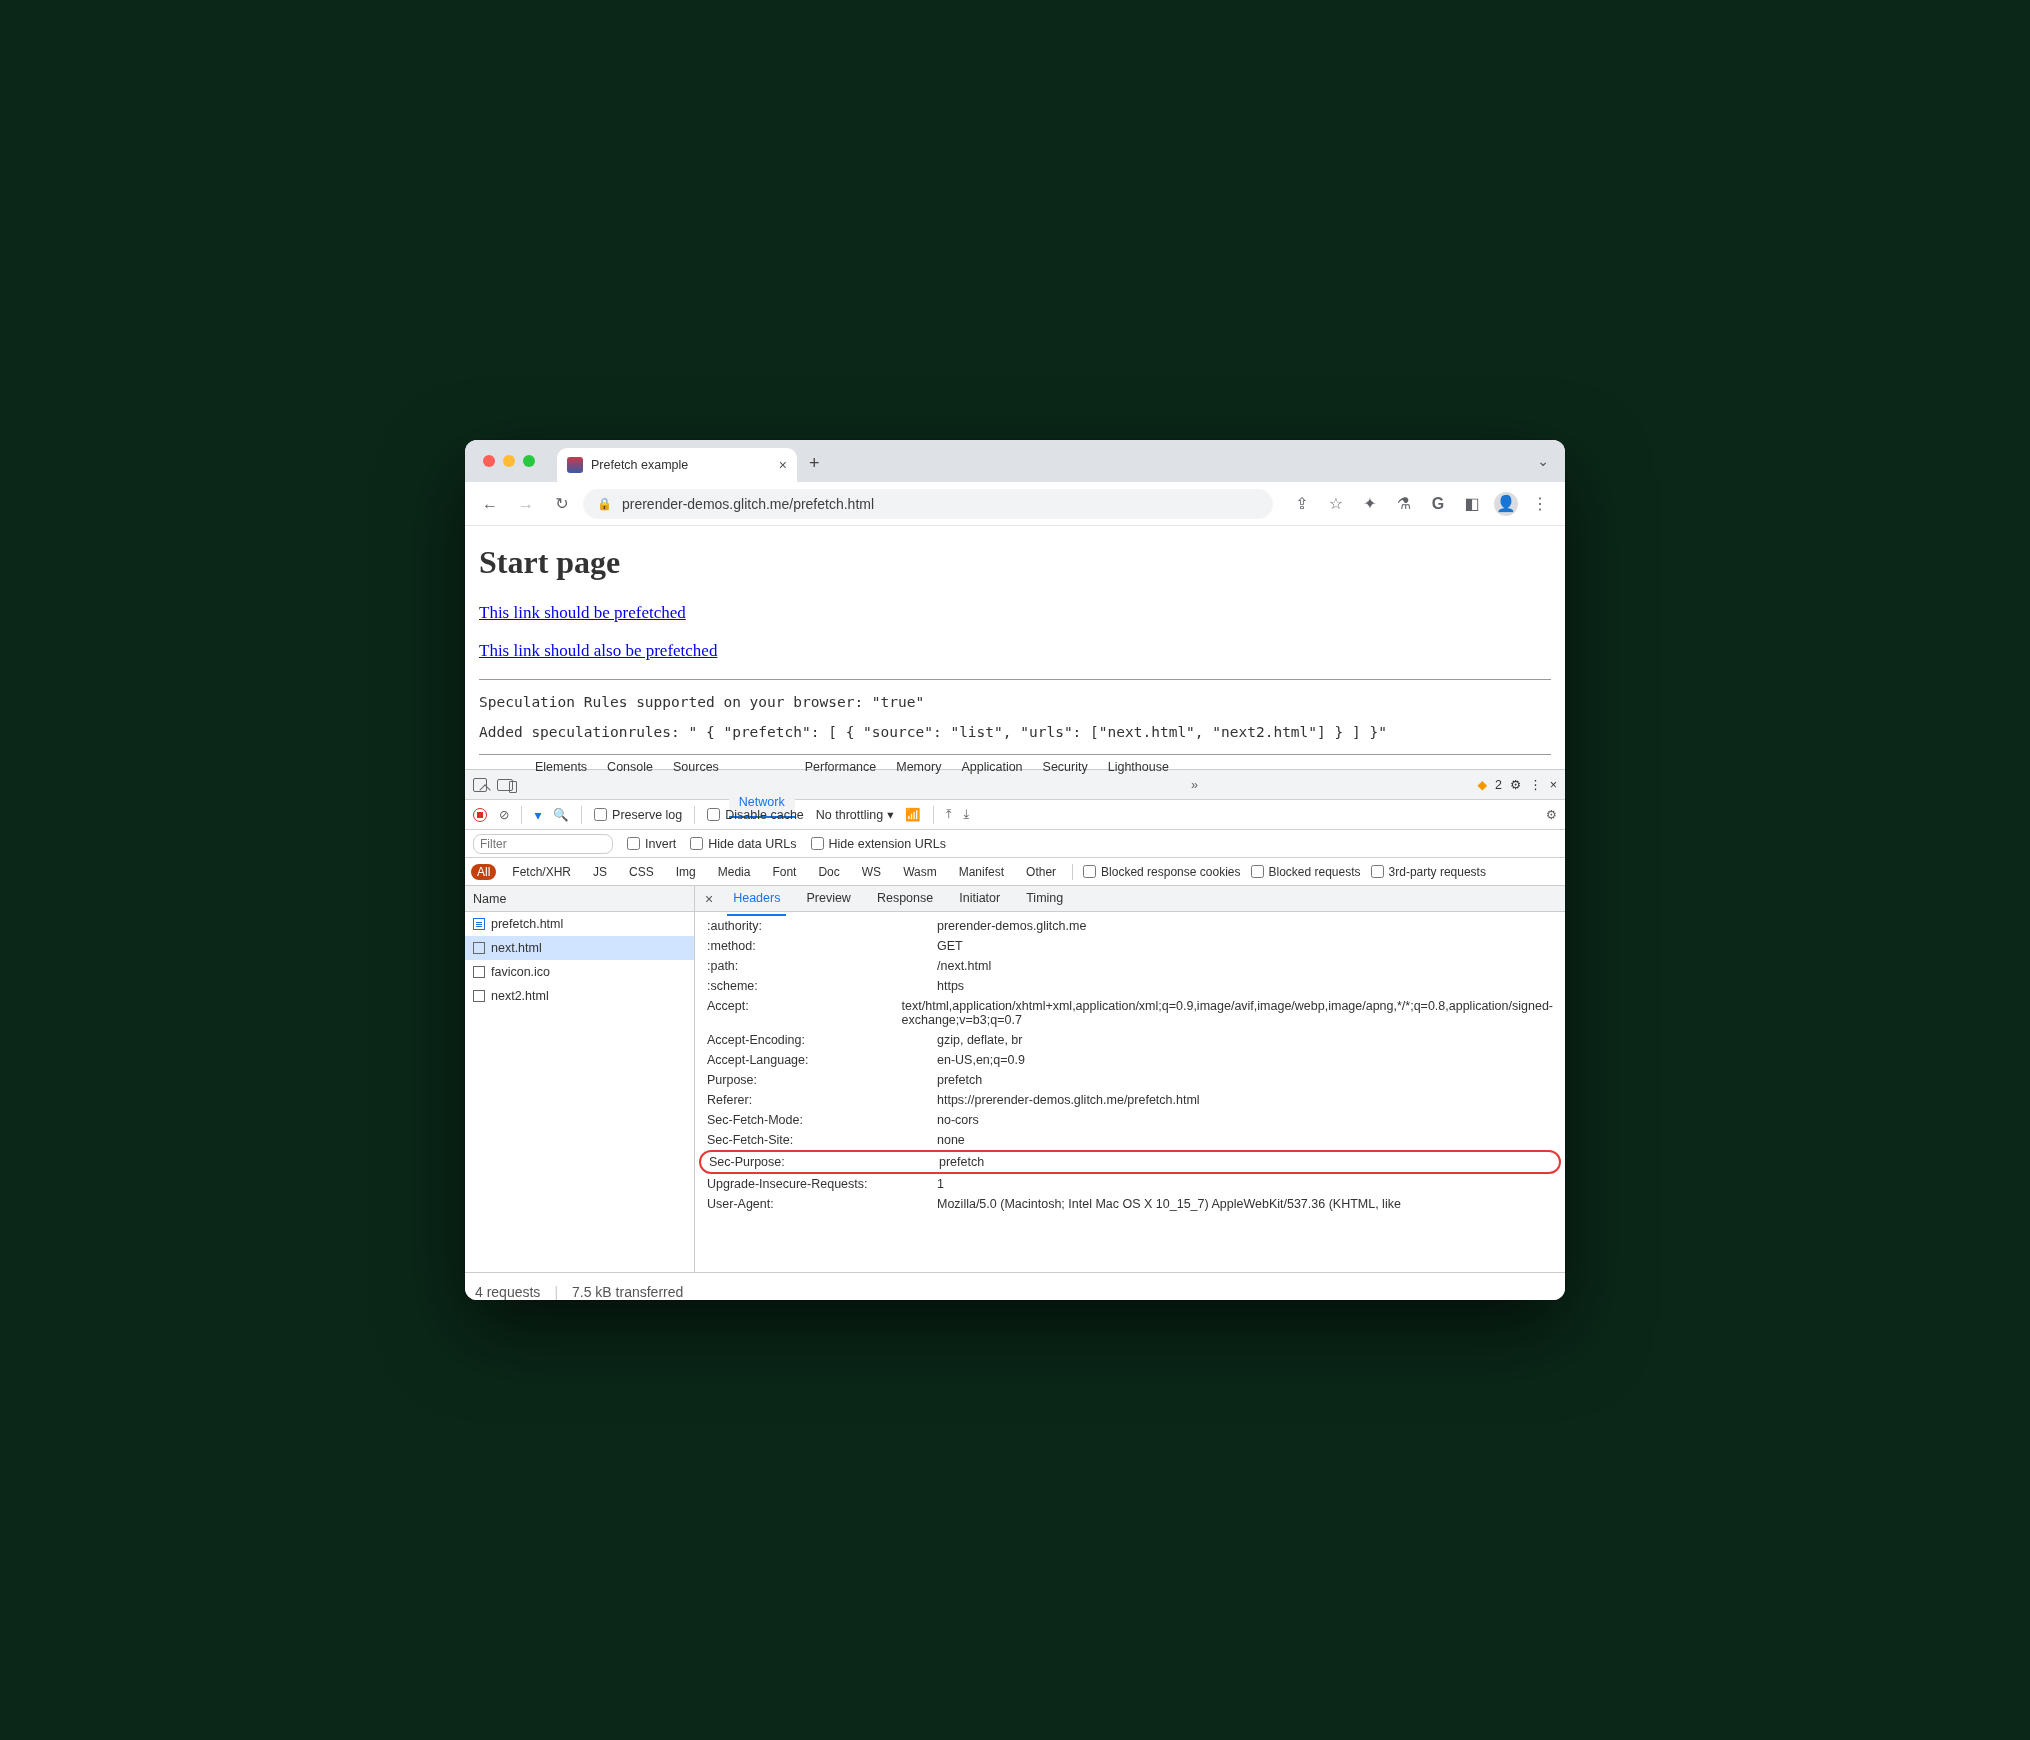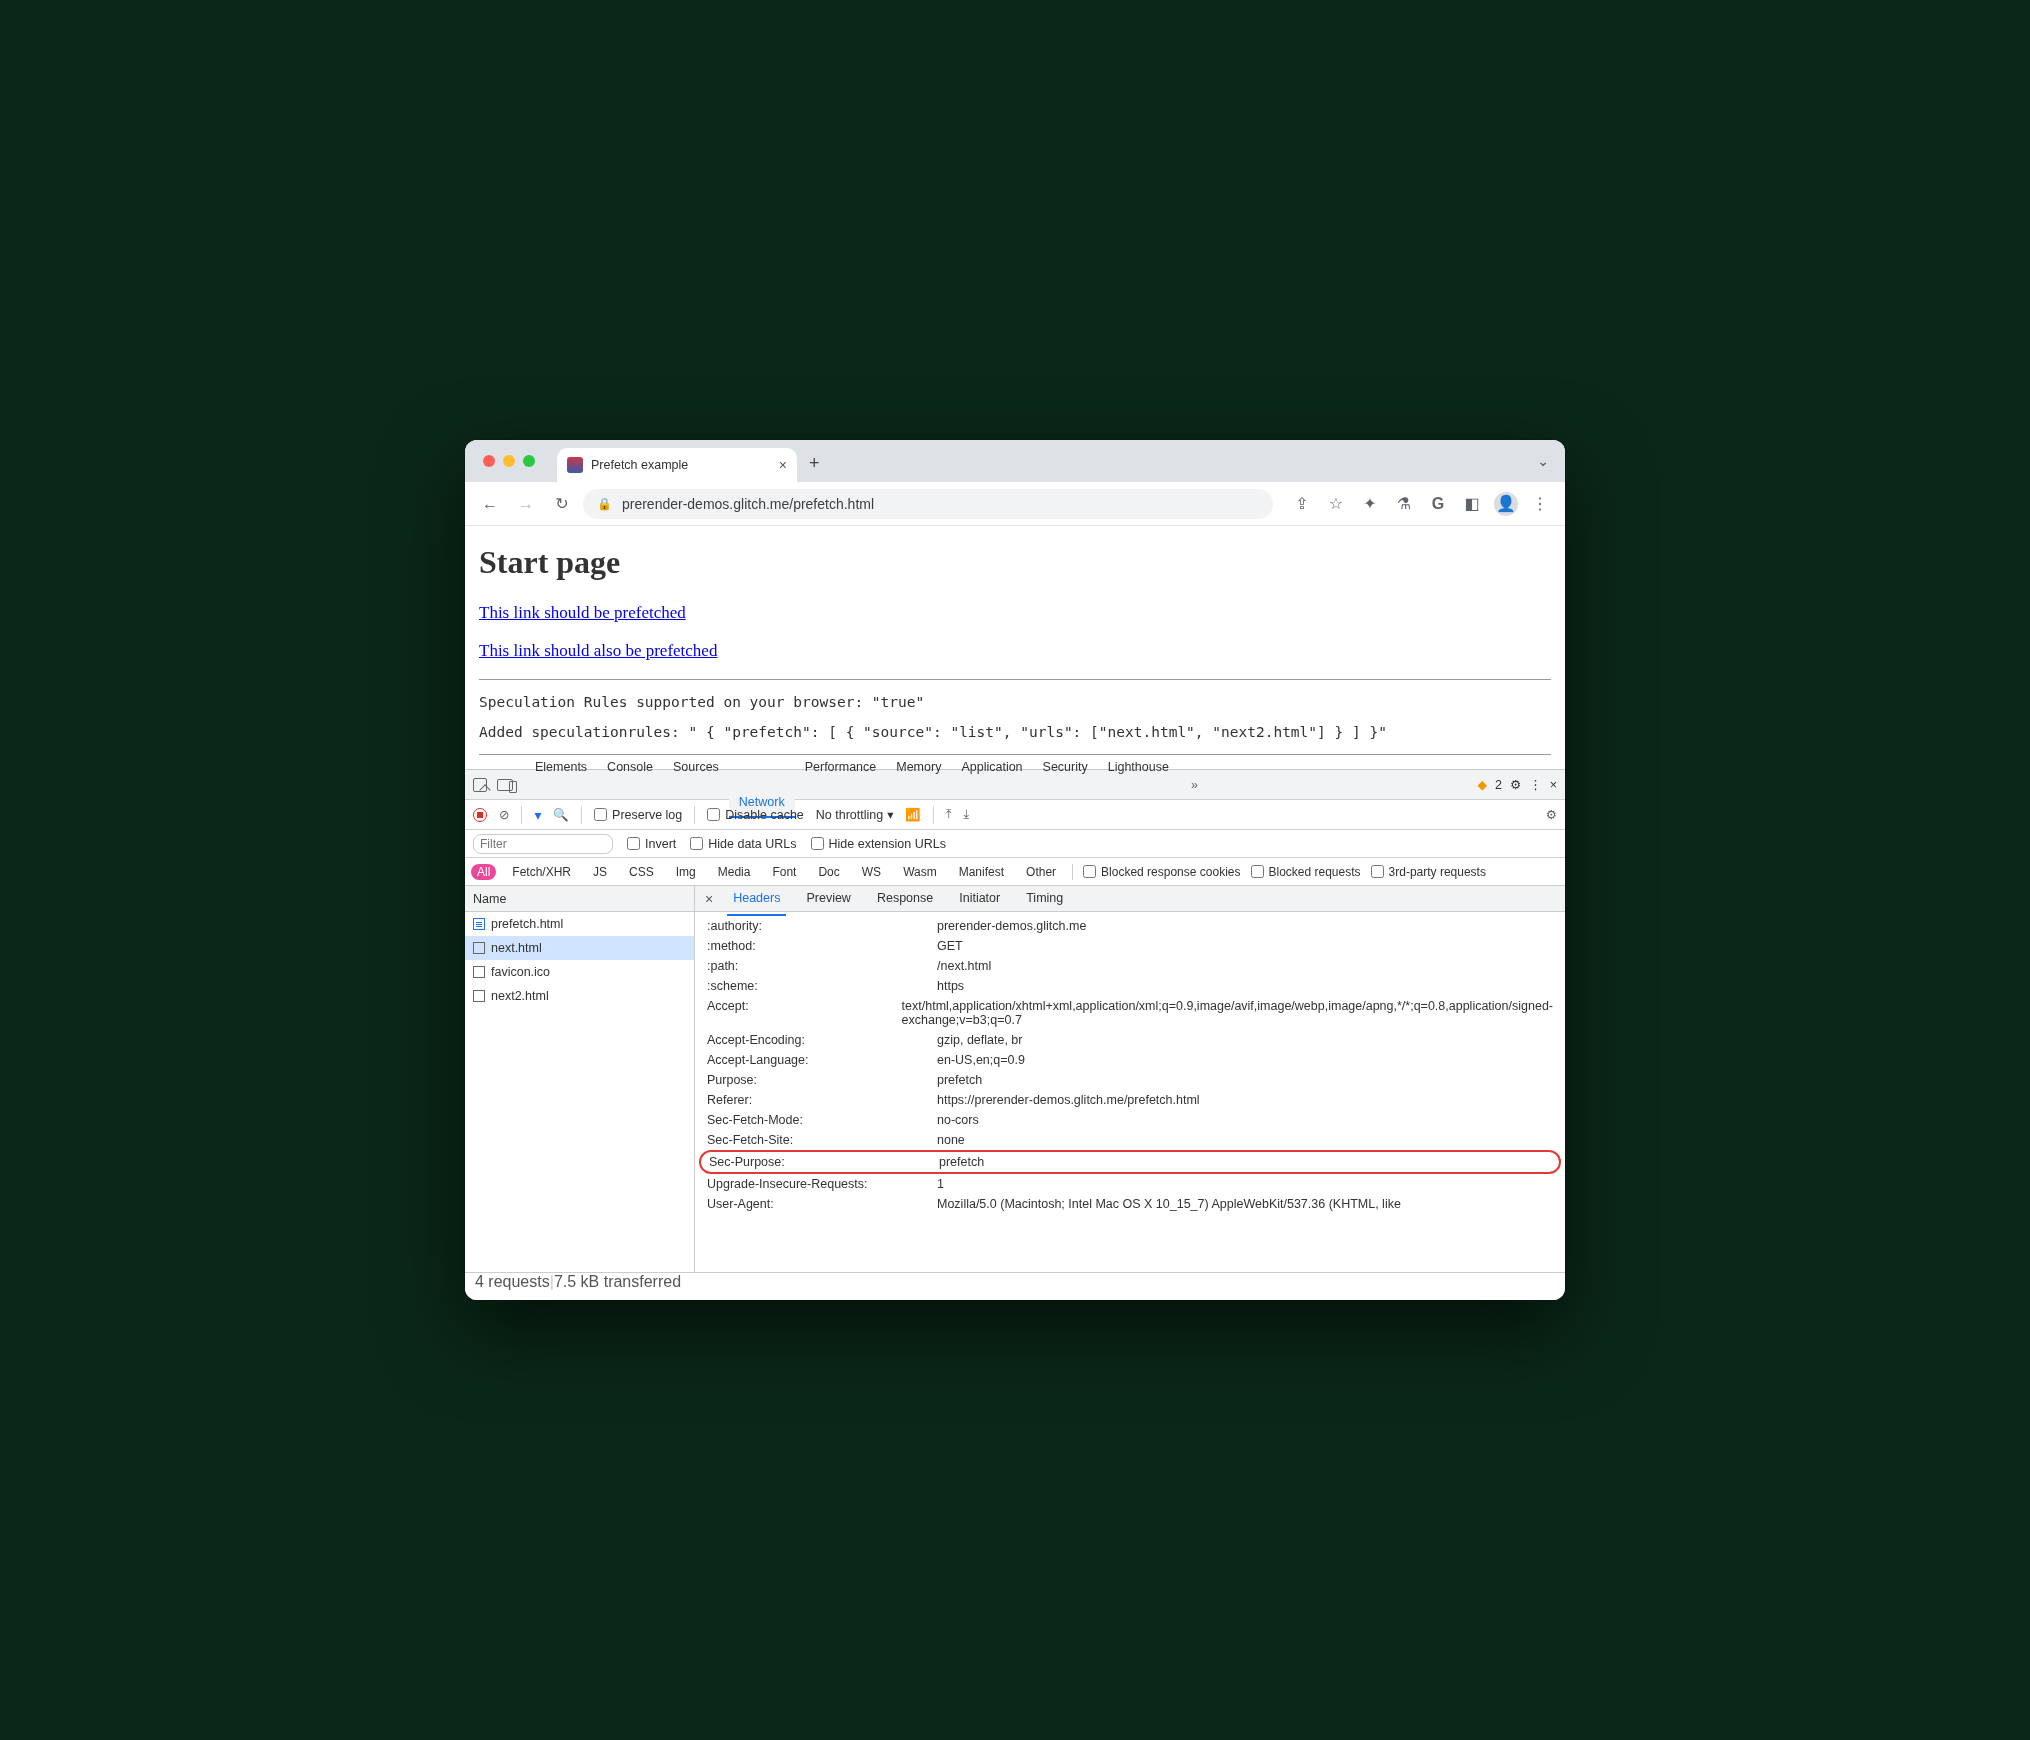--- a/index.html
+++ b/index.html
@@ -121,21 +121,21 @@
   .funnel { color:#1a73e8; font-size:14px;}
   .cb { display:flex; align-items:flex-start; gap:5px; color:#333;}
   .cb input { width:13px; height:13px;}
   .throttling { display:flex;align-items:center;gap:4px; color:#333;}
   
   .filter-row { height:28px; display:flex;align-items:center; padding:0 8px; gap:14px; border-bottom:1px solid #d0d0d0;}
   .filter-input { width:140px; height:20px; border:1px solid #ccc; border-radius:8px; padding:0 6px; font-size:12px;}
   
   .type-row { height:28px; display:flex;align-items:center; padding:0 6px; gap:10px; border-bottom:1px solid #ccc; font-size:12px;}
   .type-row .pill { padding:1px 6px; border-radius:8px; cursor:pointer;}
-  .type-row .pill.active { background:#ec4899; color:#fff;}
+  .type-row .pill.active { background:#c2410c; color:#fff;}
   
   .nh-row { height:26px; display:flex; align-items:stretch; border-bottom:1px solid #ccc; background:#f1f3f4;}
   .nh-left { width:230px; border-right:1px solid #ccc; display:flex;align-items:center; padding-left:8px; font-weight:500; color:#333;text-align:center;}
   .nh-right { flex:1; display:flex;align-items:center; gap:14px; padding-left:10px;}
   .nh-right .close-p { color:#555; font-size:14px; cursor:pointer;}
   .nh-right .ptab { padding:16px 6px; height:26px; display:flex;align-items:center; cursor:pointer; color:#333;}
   .nh-right .ptab.active { color:#1a73e8; border-bottom:2px solid #1a73e8;}
   
   .net-body { display:flex; height:360px;}
   .req-list { width:230px; border-right:1px solid #ccc; overflow:auto;}
@@ -143,21 +143,21 @@
   .req-item.selected { background:#d0e3ff;}
   .req-icon { width:12px;height:12px; border:1px solid #666;}
   .req-icon.doc { border-color:#1a73e8; background:linear-gradient(#fff,#fff); position:relative;}
   .req-icon.doc::after{content:"";position:absolute;left:2px;top:3px;width:6px;height:1px;background:#1a73e8;box-shadow:0 2px 0 #1a73e8,0 4px 0 #1a73e8;}
   .headers { flex:1; overflow:auto; padding:4px 12px 8px;}
   .hrow { display:flex; padding:3px 0; font-size:12.5px; gap:20px;}
   .hrow .k { width:210px; color:#333;}
   .hrow .v { flex:1; color:#333;}
   .hrow.highlight { border:2px solid #e53935; border-radius:14px; padding:3px 8px; margin:0 -8px;}
   
-  .statusbar { height:28px; display:flex;align-items:flex-start; padding:0 10px; border-top:1px solid #ccc; font-size:16px; color:#555;}
+  .statusbar { height:28px; display:flex;align-items:flex-end; gap:14px; padding:0 10px; border-top:1px solid #ccc; font-size:14px; color:#555;}
   .statusbar .sb-sep{color:#ccc;}
   .inspect-ico { display:inline-block; width:14px;height:14px; border:1.3px solid #666; border-radius:2px; position:relative; margin-right:2px;}
   .inspect-ico::after{content:"";position:absolute;right:-3px;bottom:-3px;width:7px;height:7px;border-left:1.3px solid #666;border-top:1.3px solid #666;transform:rotate(45deg);}
   .device-ico{display:inline-block;width:16px;height:12px;border:1.3px solid #666;border-radius:2px;position:relative;}
   .device-ico::after{content:"";position:absolute;right:-5px;top:1px;width:6px;height:10px;border:1.3px solid #666;border-radius:1px;}
 </style>
 </head>
 <body>
 
 <div class="window">

